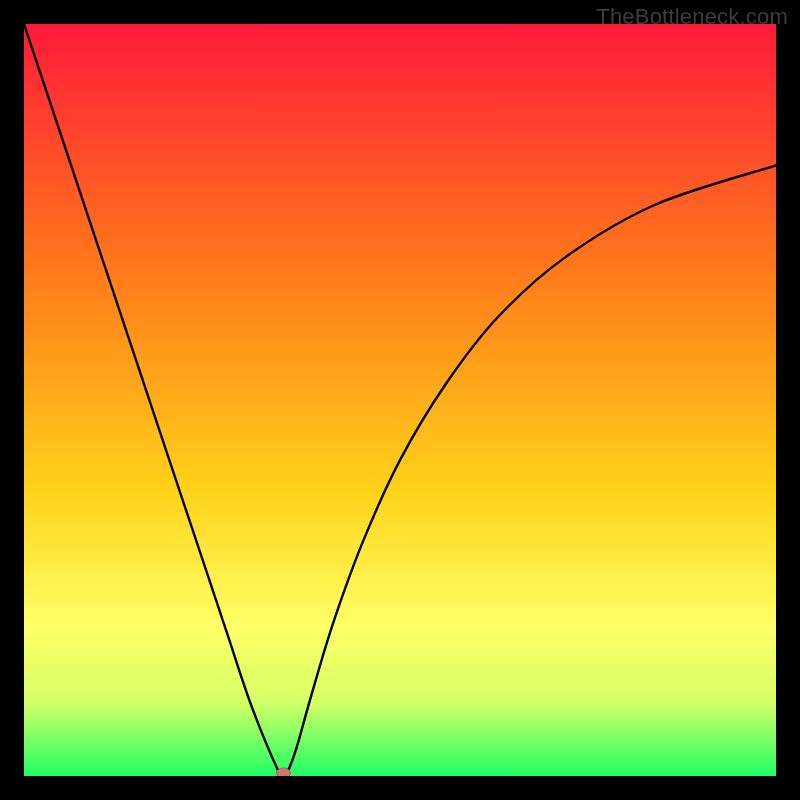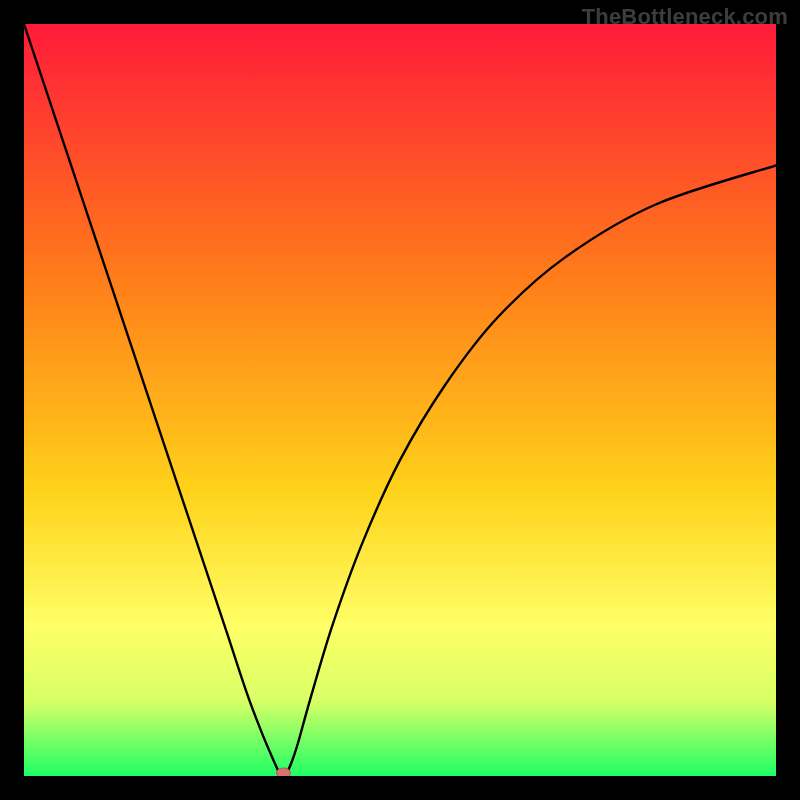--- a/index.html
+++ b/index.html
@@ -16,21 +16,21 @@
     width: 800px;
     height: 800px;
     background: #000000;
   }
   .watermark {
     position: absolute;
     top: 4px;
     right: 12px;
     color: #3d3d3d;
     font-size: 22px;
-    font-weight: 700;
+    font-weight: 400;
     letter-spacing: 0.2px;
     user-select: none;
   }
   svg.plot {
     position: absolute;
     left: 24px;
     top: 24px;
     width: 752px;
     height: 752px;
     display: block;

